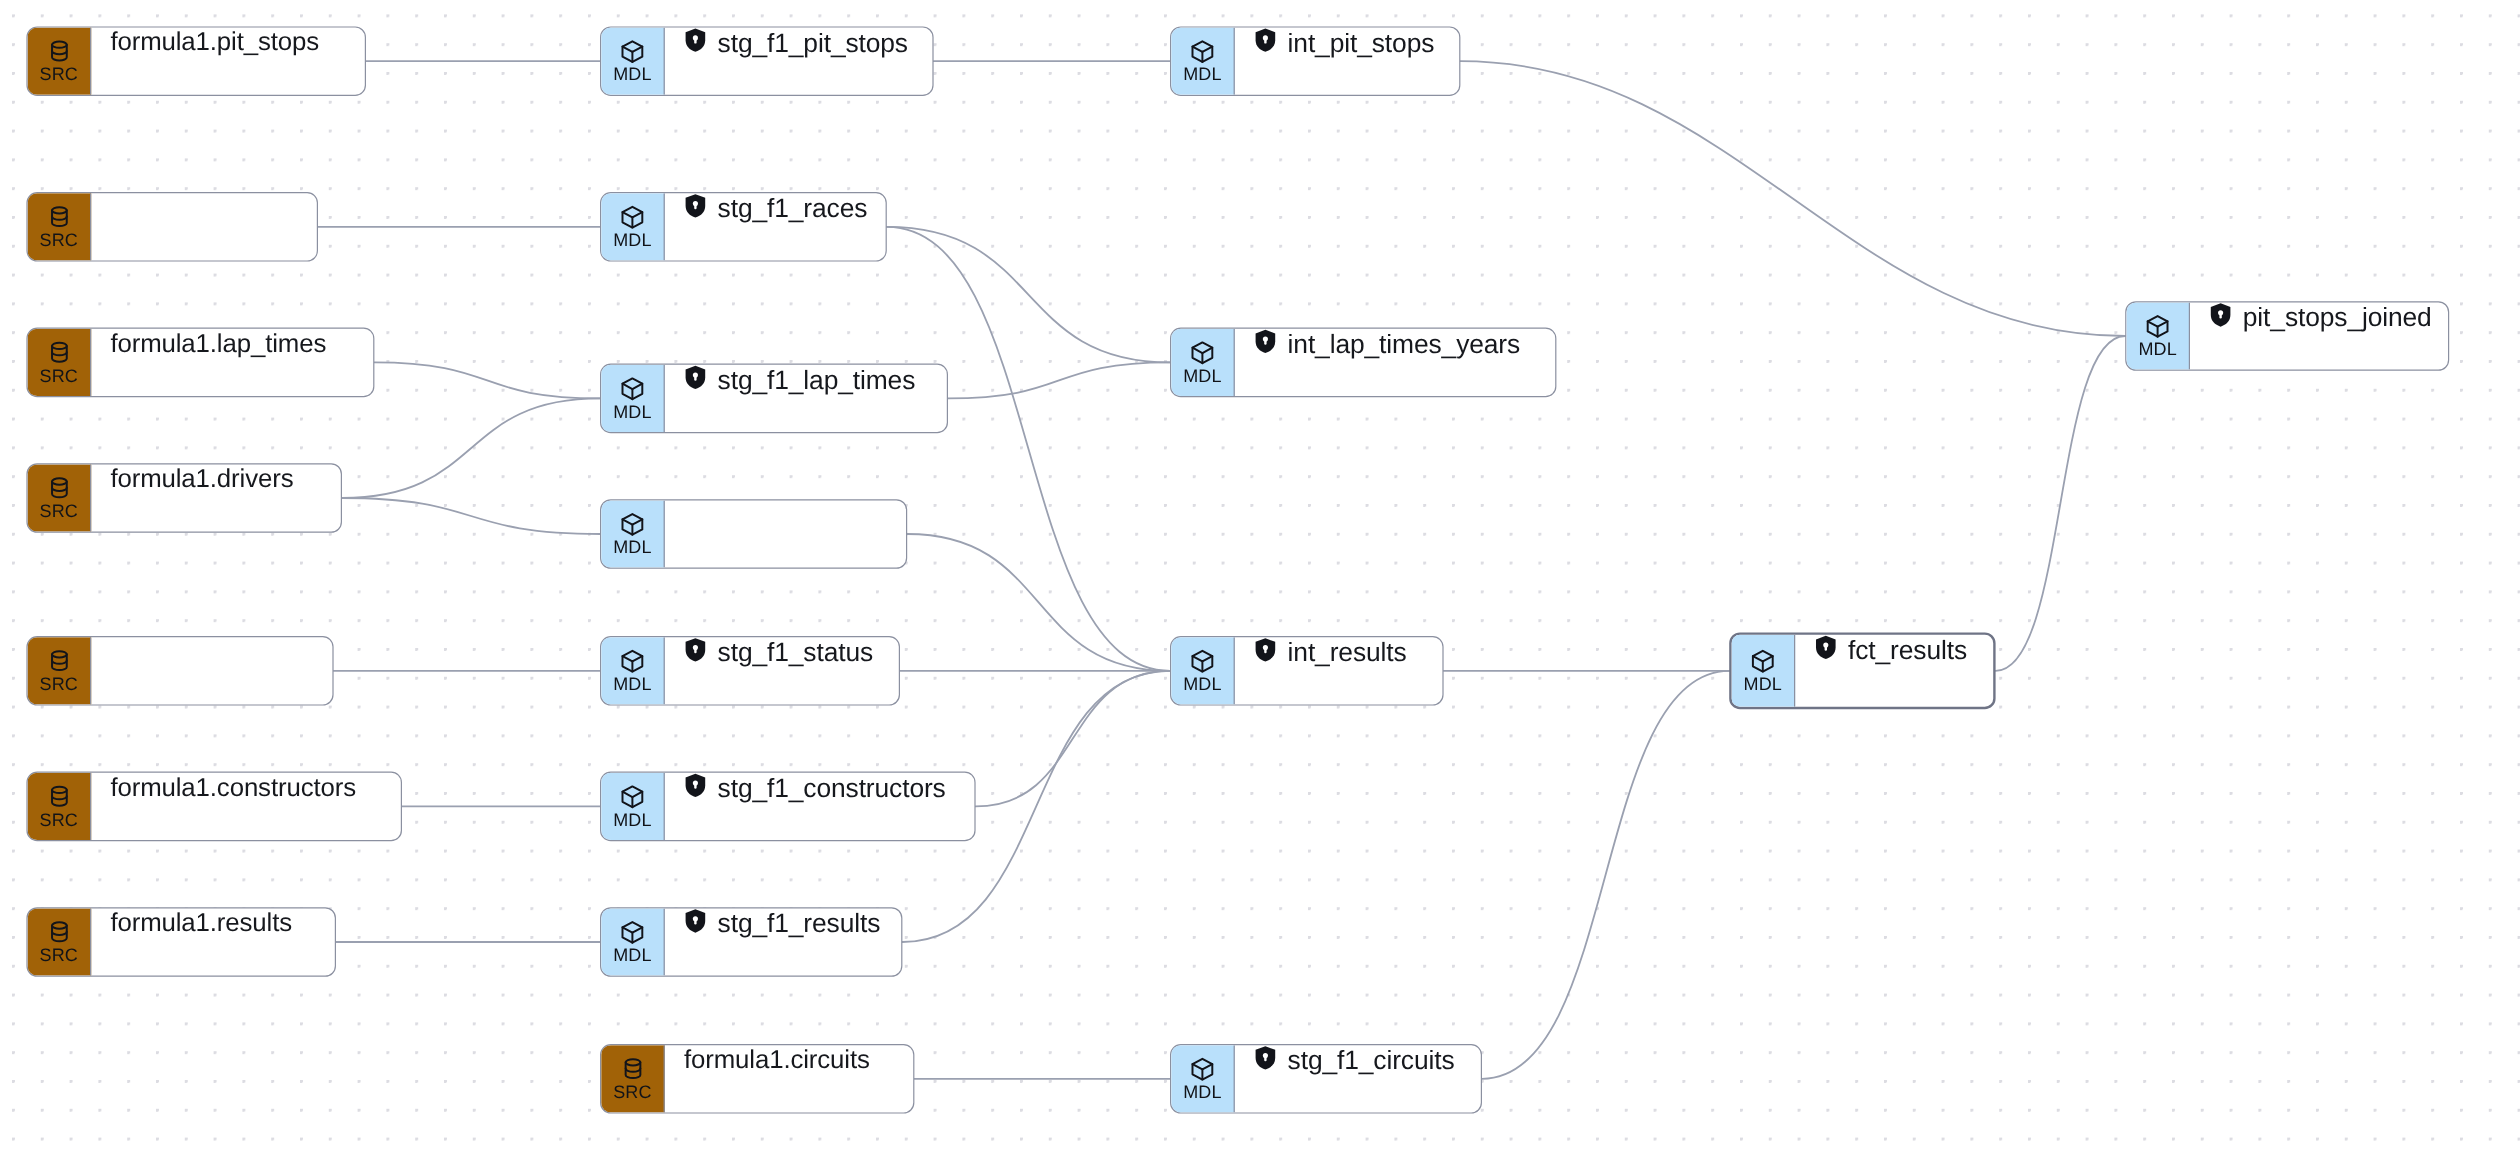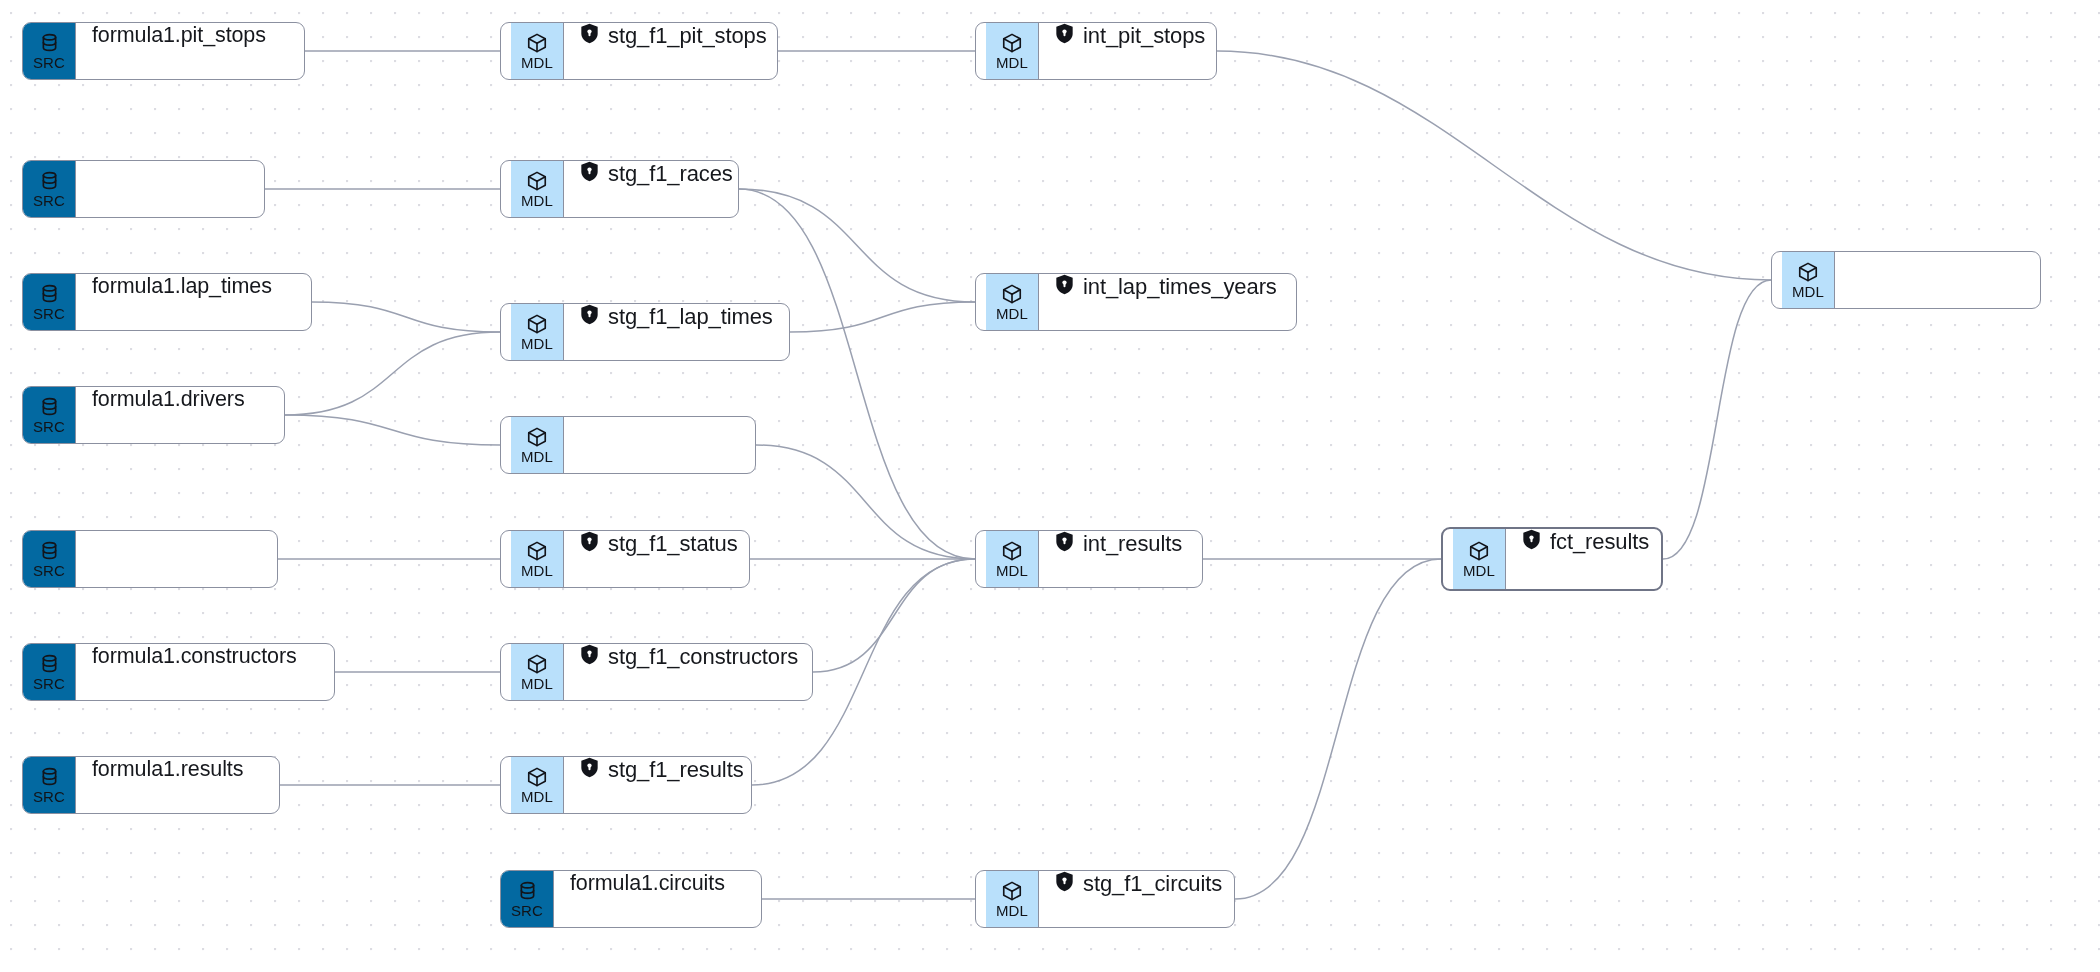--- a/index.html
+++ b/index.html
@@ -45,22 +45,22 @@
     flex: 0 0 auto;
     width: 52px;
     display: flex;
     flex-direction: column;
     align-items: center;
     justify-content: center;
     gap: 1px;
     border-right: 1.6px solid #8b90a0;
     padding: 4px 0 3px 0;
   }
-  .node-badge.src { background: #0369a1; }
-  .node-badge.mdl { background: #b9e0fb; margin-left: 10px; }
+  .node-badge.src { background: #a16207; }
+  .node-badge.mdl { background: #b9e0fb; }
   .badge-icon {
     display: block;
     height: 21px;
     line-height: 0;
   }
   .badge-icon svg { display: block; }
   .badge-text {
     font-size: 15px;
     line-height: 17px;
     color: #111318;
@@ -488,14 +488,24 @@
       <div class="node-badge mdl">
         <span class="badge-icon">
           <svg width="22" height="22" viewBox="0 0 24 24" fill="none" stroke="#12141a" stroke-width="1.8" stroke-linecap="round" stroke-linejoin="round">
             <path d="M12 2.6 21 7.4v9.2L12 21.4 3 16.6V7.4z"></path>
             <path d="M3 7.4 12 12.2l9-4.8"></path>
             <path d="M12 12.2v9.2"></path>
           </svg>
         </span>
         <span class="badge-text">MDL</span>
       </div>
+      <div class="node-body">
+        <span class="shield-icon">
+          <svg width="19" height="21" viewBox="0 0 20 22" xmlns="http://www.w3.org/2000/svg">
+            <path d="M10 0.8 18.6 4v7.1c0 5.1-3.6 8.6-8.6 10.1C5 19.7 1.4 16.2 1.4 11.1V4z" fill="#12141a"></path>
+            <circle cx="10" cy="9" r="2.25" fill="#ffffff"></circle>
+            <rect x="8.95" y="9.4" width="2.1" height="4.6" rx="1.05" fill="#ffffff"></rect>
+          </svg>
+        </span>
+        <span class="node-label">pit_stops_joined</span>
+      </div>
     </div>
   </div>
 
 </body></html>

